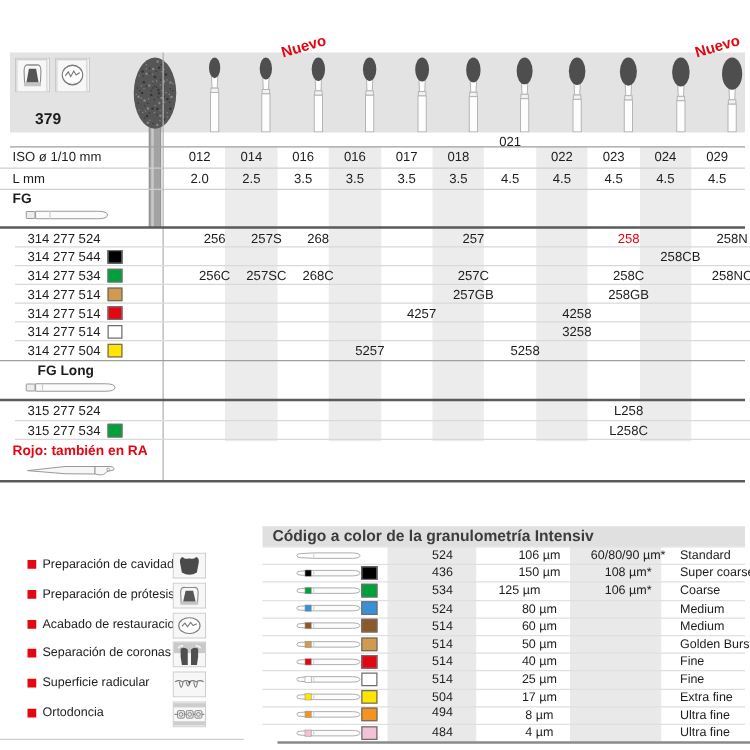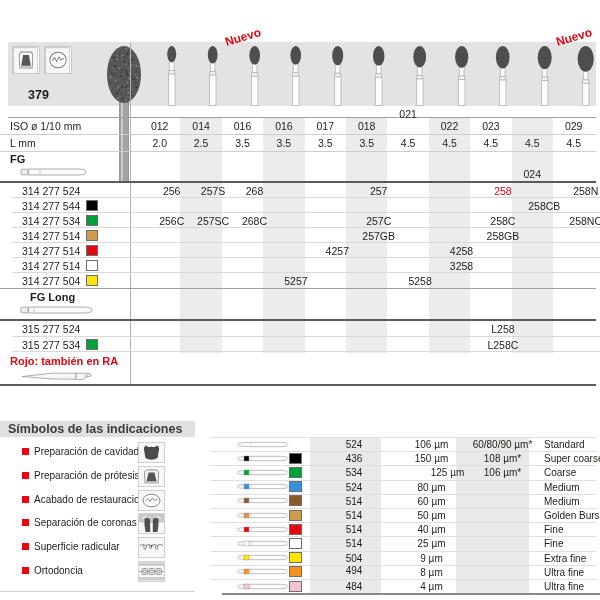--- a/index.html
+++ b/index.html
@@ -272,21 +272,21 @@
       <div class="cellval" style="left: 325.3px; top: 120px;">017</div>
       <div class="cellval" style="left: 325.3px; top: 137px;">3.5</div>
       <div class="cellval" style="left: 366.7px; top: 120px;">018</div>
       <div class="cellval" style="left: 366.7px; top: 137px;">3.5</div>
       <div class="cellval" style="left: 408.1px; top: 108px;">021</div>
       <div class="cellval" style="left: 408.1px; top: 137px;">4.5</div>
       <div class="cellval" style="left: 449.5px; top: 120px;">022</div>
       <div class="cellval" style="left: 449.5px; top: 137px;">4.5</div>
       <div class="cellval" style="left: 490.9px; top: 120px;">023</div>
       <div class="cellval" style="left: 490.9px; top: 137px;">4.5</div>
-      <div class="cellval" style="left: 532.3px; top: 120px; margin-top: 48px;">024</div>
+      <div class="cellval" style="left: 532.3px; top: 120px;">024</div>
       <div class="cellval" style="left: 532.3px; top: 137px;">4.5</div>
       <div class="cellval" style="left: 573.7px; top: 120px;">029</div>
       <div class="cellval" style="left: 573.7px; top: 137px;">4.5</div>
     </div>
 
   <div class="seclabel" style="top:153px;">FG</div>
   <div class="abs" style="left:8px;top:166px;" id="fg-shank">
       <svg width="78" height="12" viewBox="0 0 78 12">
     <rect x="1" y="3.2" width="7" height="5.6" rx="0.5" fill="#ededed" stroke="#999" stroke-width="0.8"></rect>
     <path d="M8.5 3 H58 Q66 3 66 6 Q66 9 58 9 H8.5 Z" fill="#fbfbfb" stroke="#999" stroke-width="0.8"></path>
@@ -368,21 +368,20 @@
   <div class="note" style="top:355px;">Rojo: también en RA</div>
   <div class="abs" style="left:8px;top:369px;" id="ra-shank">
       <svg width="78" height="14" viewBox="0 0 78 14">
     <path d="M2 7.5 L32 4.2 H56 V10.2 L32 10 Z" fill="#f7f7f7" stroke="#999" stroke-width="0.8"></path>
     <path d="M56 4.2 H68 Q72 4.6 71 7 L65.5 8.2 Q63.5 11.5 59 10.8 L56 10.2 Z" fill="#f7f7f7" stroke="#999" stroke-width="0.8"></path>
     <circle cx="66.5" cy="6.6" r="1.1" fill="none" stroke="#999" stroke-width="0.7"></circle>
   </svg>
     </div>
   <div class="darkline" style="left:0;top:384px;width:596px;"></div>
 
-  <div class="heading" style="left:0;top:421px;width:195px;">Símbolos de las indicaciones</div>
   <div id="gen-symbols">
       <div class="abs" style="left: 0px; top: 441px; width: 195px; height: 23px;">
         <div class="bullet" style="left: 10px; top: 7px;"></div>
         <div class="symlabel" style="left: 22px; top: 5px;">Preparación de cavidades</div>
         <div class="abs" style="left: 114px; top: 1px;">
           <svg width="27" height="21" viewBox="0 0 27 21" preserveAspectRatio="none">
             <rect x="0.5" y="0.5" width="26" height="20" fill="#f7f7f7" stroke="#cfcfcf"></rect>
             <path d="M8 3.5 Q10.5 6 13.5 4.5 Q16.5 6 19 3.5 Q21.5 4.5 21 8 L19.5 16 Q13.5 19.5 7.5 16 L6 8 Q5.5 4.5 8 3.5 Z" fill="#4a4a4a"></path>
           </svg>
         </div>
@@ -449,20 +448,21 @@
             <rect x="11" y="7.5" width="5.5" height="6" rx="1" fill="#ebebeb" stroke="#8a8a8a" stroke-width="0.8"></rect>
             <circle cx="13.75" cy="10.5" r="1.5" fill="none" stroke="#8a8a8a" stroke-width="0.8"></circle>
             <rect x="18" y="7.5" width="5.5" height="6" rx="1" fill="#ebebeb" stroke="#8a8a8a" stroke-width="0.8"></rect>
             <circle cx="20.75" cy="10.5" r="1.5" fill="none" stroke="#8a8a8a" stroke-width="0.8"></circle>
           </svg>
         </div>
       </div>
     </div>
   <div class="hline" style="left:0;top:591px;width:195px;"></div>
 
+  <div class="heading" style="left:210px;top:421px;width:386px;">Código a color de la granulometría Intensiv</div>
   <div class="gcol" style="left:310px;top:437px;width:71px;height:156px;"></div>
   <div class="gcol" style="left:456px;top:437px;width:73px;height:156px;"></div>
   <div id="gen-gran">
       <div class="hline" style="left: 210px; top: 437px; width: 386px; background: rgb(224, 224, 224);"></div>
       <div class="abs" style="left: 210px; top: 437px; width: 386px; height: 14.2px;">
         <div class="abs" style="left: 2px; top: 2.5px;">
           <svg width="54" height="9" viewBox="0 0 54 9">
     <path d="M1.5 4.5 Q1.5 2.8 4.5 2.9 L15 2.3 H46 Q52 2.6 52 4.5 Q52 6.4 46 6.7 H15 L4.5 6.1 Q1.5 6.2 1.5 4.5 Z" fill="#fcfcfc" stroke="#adadad" stroke-width="0.8"></path>
     <line x1="15" y1="2.3" x2="15" y2="6.7" stroke="#ccc" stroke-width="0.7"></line>
 
@@ -492,21 +492,21 @@
       <div class="abs" style="left: 210px; top: 465.4px; width: 386px; height: 14.2px;">
         <div class="abs" style="left: 2px; top: 2.5px;">
           <svg width="54" height="9" viewBox="0 0 54 9">
     <path d="M1.5 4.5 Q1.5 2.8 4.5 2.9 L15 2.3 H46 Q52 2.6 52 4.5 Q52 6.4 46 6.7 H15 L4.5 6.1 Q1.5 6.2 1.5 4.5 Z" fill="#fcfcfc" stroke="#adadad" stroke-width="0.8"></path>
     <line x1="15" y1="2.3" x2="15" y2="6.7" stroke="#ccc" stroke-width="0.7"></line>
     <rect x="8" y="2" width="5" height="5" fill="#00a13a" stroke="#9a9a9a" stroke-width="0.5"></rect>
   </svg>
         </div>
         <div class="sq" style="left: 67px; top: 1.5px; width: 13px; background: rgb(0, 161, 58);"></div>
         <div class="gtext right" style="left: 93px; top: 2px; width: 78px;">534</div>
-        <div class="gtext right" style="left: 192px; top: 2px; width: 67px;">125 µm</div>
+        <div class="gtext right" style="left: 160px; top: 2px; width: 67px;">125 µm</div>
         <div class="gtext right" style="left: 245px; top: 2px; width: 71px;">106 µm*</div>
         <div class="gtext" style="left: 322px; top: 2px;">Coarse</div>
       </div>
       <div class="hline" style="left: 210px; top: 479.6px; width: 386px; background: rgb(224, 224, 224);"></div>
       <div class="abs" style="left: 210px; top: 479.6px; width: 386px; height: 14.2px;">
         <div class="abs" style="left: 2px; top: 2.5px;">
           <svg width="54" height="9" viewBox="0 0 54 9">
     <path d="M1.5 4.5 Q1.5 2.8 4.5 2.9 L15 2.3 H46 Q52 2.6 52 4.5 Q52 6.4 46 6.7 H15 L4.5 6.1 Q1.5 6.2 1.5 4.5 Z" fill="#fcfcfc" stroke="#adadad" stroke-width="0.8"></path>
     <line x1="15" y1="2.3" x2="15" y2="6.7" stroke="#ccc" stroke-width="0.7"></line>
     <rect x="8" y="2" width="5" height="5" fill="#3a8fd9" stroke="#9a9a9a" stroke-width="0.5"></rect>
@@ -582,21 +582,21 @@
       <div class="abs" style="left: 210px; top: 550.6px; width: 386px; height: 14.2px;">
         <div class="abs" style="left: 2px; top: 2.5px;">
           <svg width="54" height="9" viewBox="0 0 54 9">
     <path d="M1.5 4.5 Q1.5 2.8 4.5 2.9 L15 2.3 H46 Q52 2.6 52 4.5 Q52 6.4 46 6.7 H15 L4.5 6.1 Q1.5 6.2 1.5 4.5 Z" fill="#fcfcfc" stroke="#adadad" stroke-width="0.8"></path>
     <line x1="15" y1="2.3" x2="15" y2="6.7" stroke="#ccc" stroke-width="0.7"></line>
     <rect x="8" y="2" width="5" height="5" fill="#ffe500" stroke="#9a9a9a" stroke-width="0.5"></rect>
   </svg>
         </div>
         <div class="sq" style="left: 67px; top: 1.5px; width: 13px; background: rgb(255, 229, 0);"></div>
         <div class="gtext right" style="left: 93px; top: 2px; width: 78px;">504</div>
-        <div class="gtext right" style="left: 176px; top: 2px; width: 67px;">9 µm</div>
+        <div class="gtext right" style="left: 176px; top: 2px; width: 67px;">17 µm</div>
         <div class="gtext right" style="left: 245px; top: 2px; width: 71px;"></div>
         <div class="gtext" style="left: 322px; top: 2px;">Extra fine</div>
       </div>
       <div class="hline" style="left: 210px; top: 564.8px; width: 386px; background: rgb(224, 224, 224);"></div>
       <div class="abs" style="left: 210px; top: 564.8px; width: 386px; height: 14.2px;">
         <div class="abs" style="left: 2px; top: 2.5px;">
           <svg width="54" height="9" viewBox="0 0 54 9">
     <path d="M1.5 4.5 Q1.5 2.8 4.5 2.9 L15 2.3 H46 Q52 2.6 52 4.5 Q52 6.4 46 6.7 H15 L4.5 6.1 Q1.5 6.2 1.5 4.5 Z" fill="#fcfcfc" stroke="#adadad" stroke-width="0.8"></path>
     <line x1="15" y1="2.3" x2="15" y2="6.7" stroke="#ccc" stroke-width="0.7"></line>
     <rect x="8" y="2" width="5" height="5" fill="#f39422" stroke="#9a9a9a" stroke-width="0.5"></rect>

